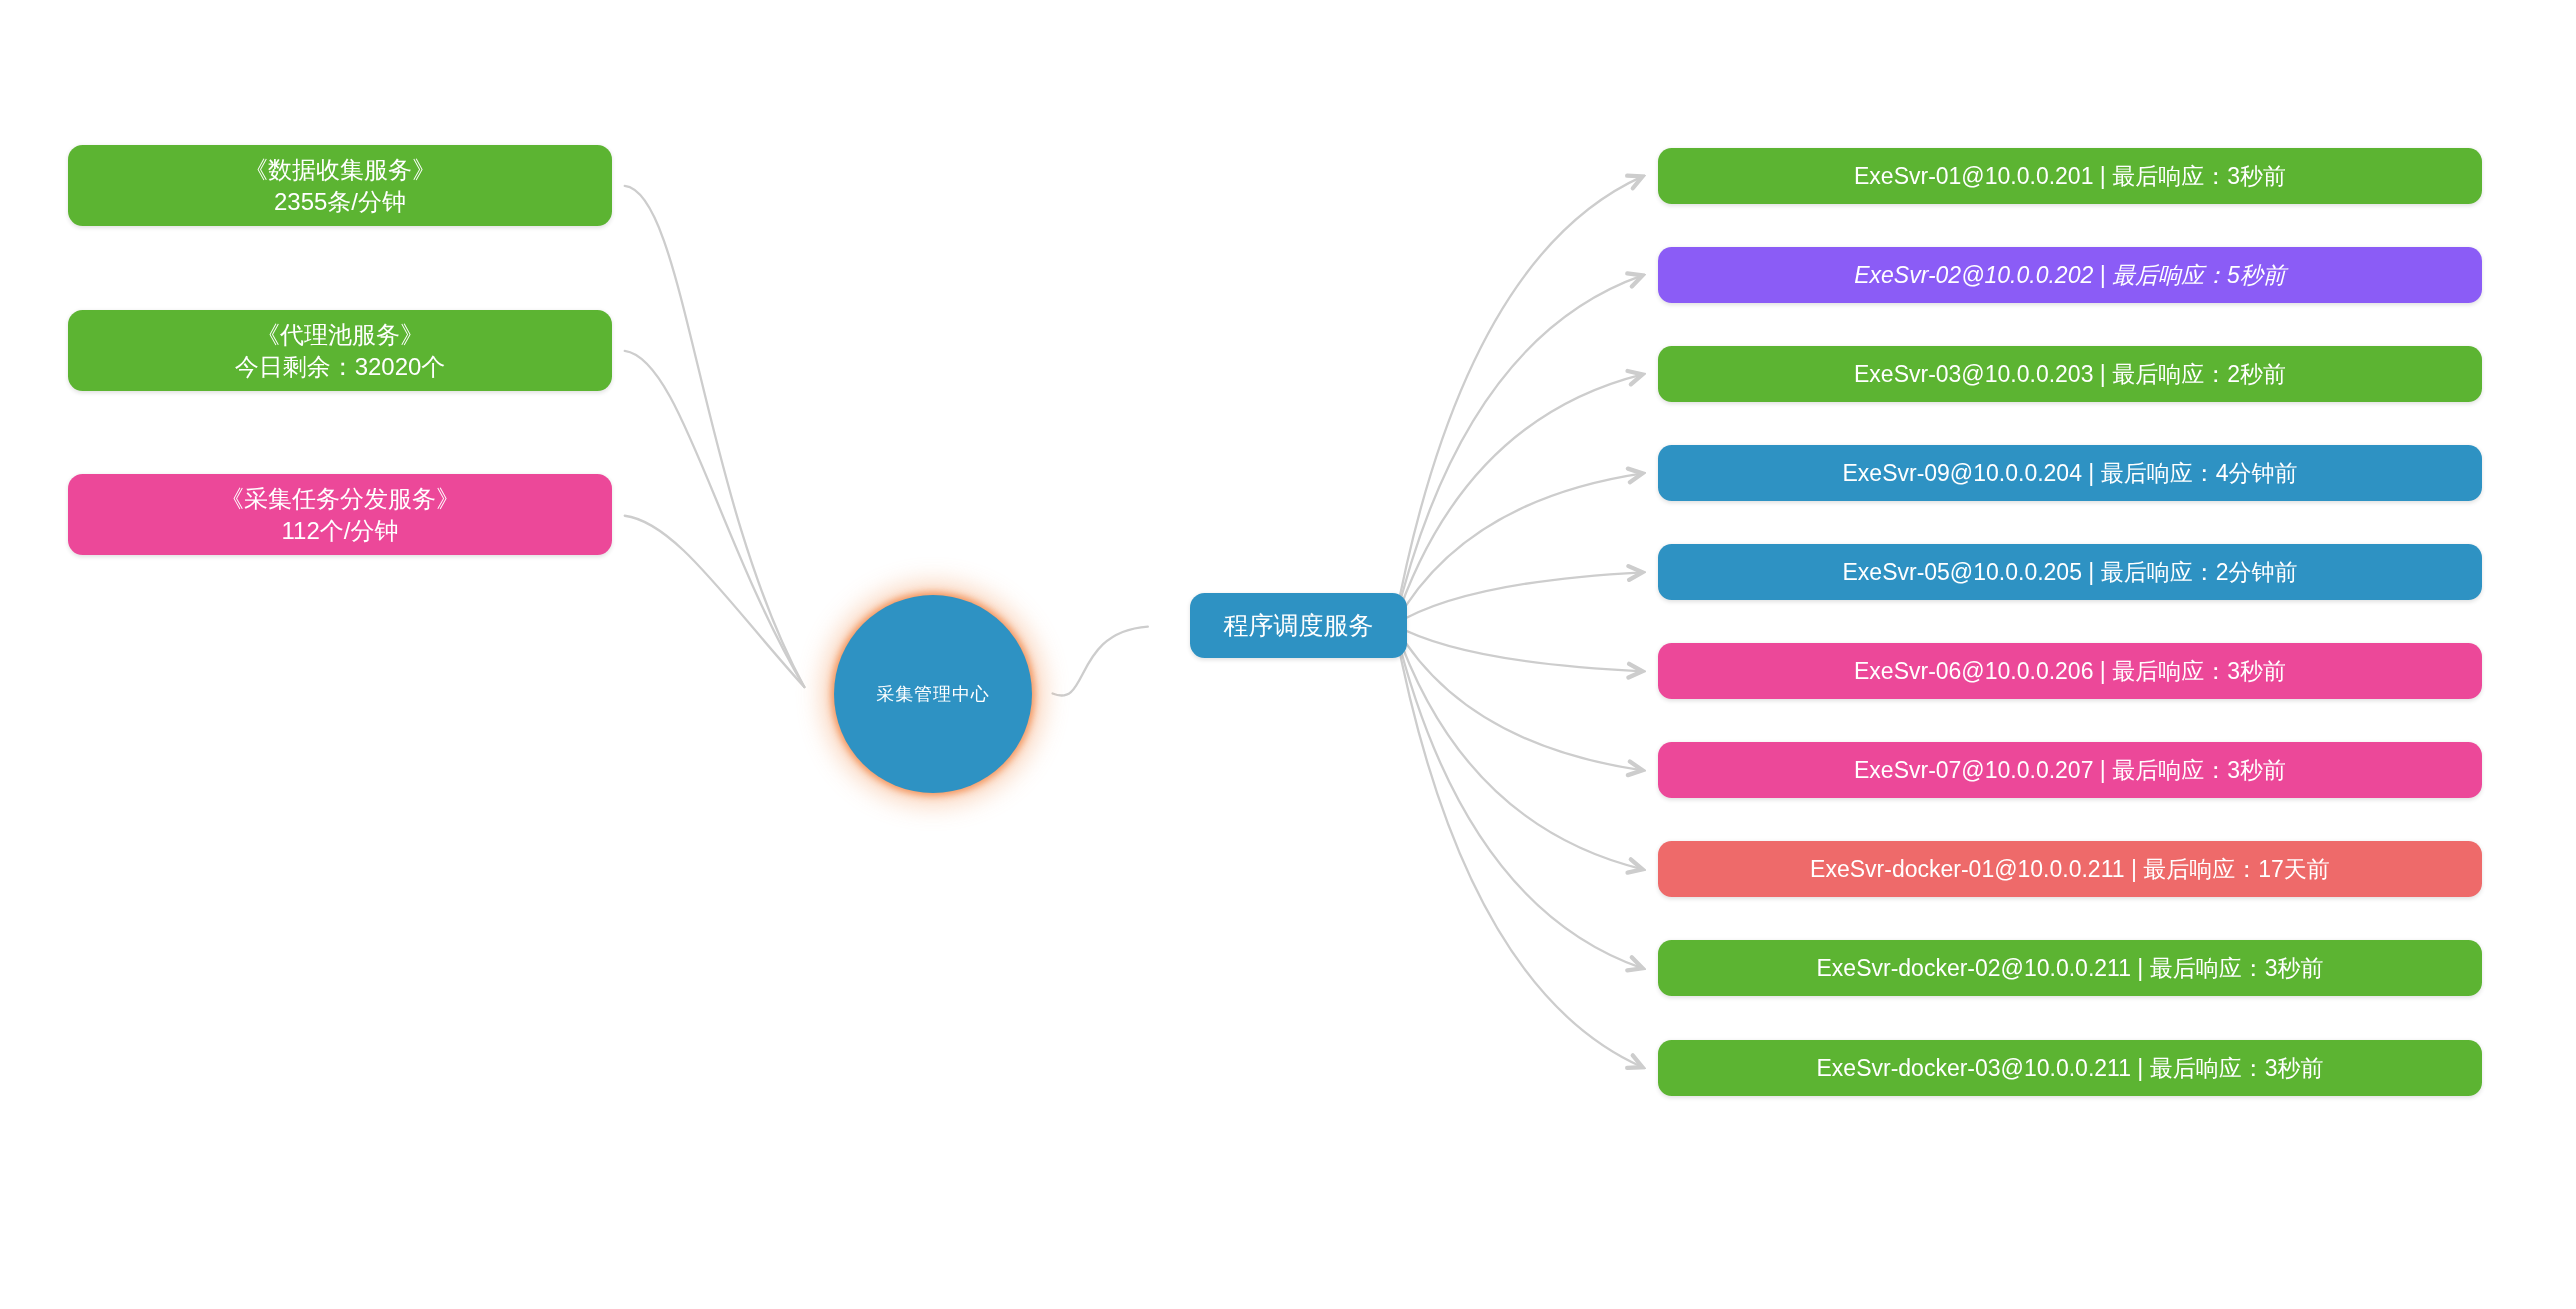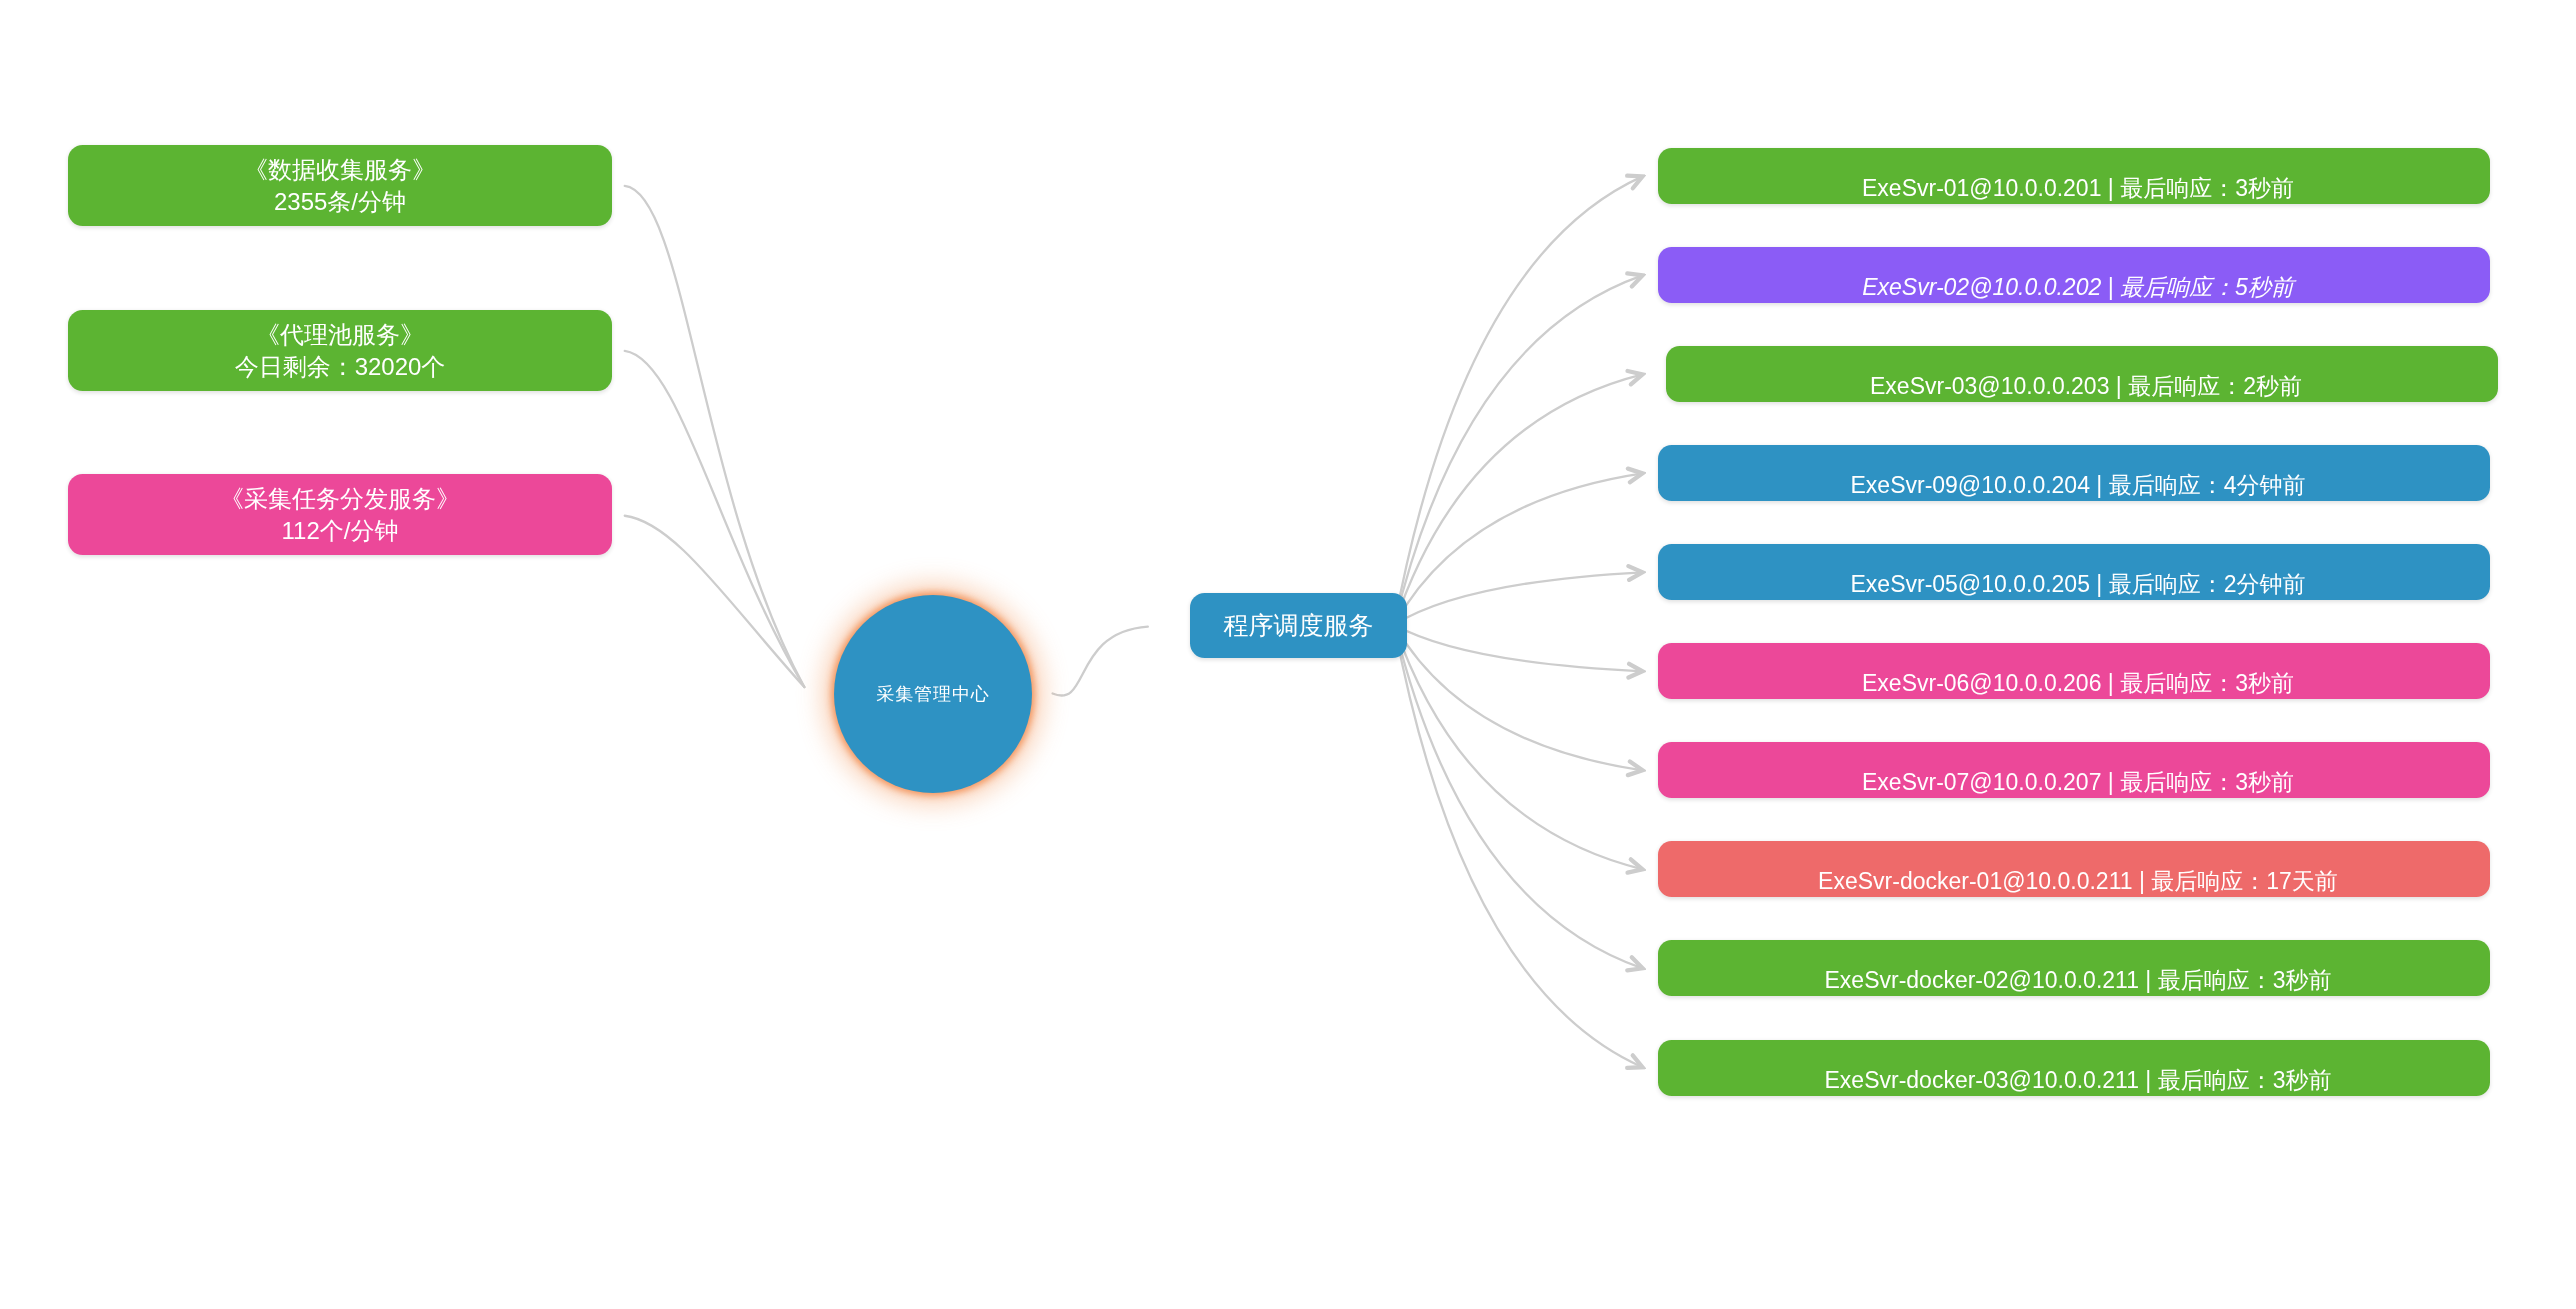--- a/index.html
+++ b/index.html
@@ -36,24 +36,23 @@
     position:absolute;left:1162px;top:593px;width:217px;height:65px;
     border-radius:14.7px;color:#fff;font-size:25px;
     display:flex;align-items:center;justify-content:center;
     box-shadow:0 1.8px 4.6px rgba(0,0,0,0.12);
   }
 
   
   .srv{
     position:absolute;left:1658px;width:824px;height:56px;
     border-radius:13.7px;color:#fff;font-size:23px;
-    display:flex;align-items:flex-end;justify-content:center;
+    display:flex;align-items:center;justify-content:center;
     box-shadow:0 1.8px 4.6px rgba(0,0,0,0.12);
     white-space:nowrap;
-    padding-left:8px;
   }
 </style>
 </head>
 <body>
 
 <div class="canvas">
 
   <svg class="links" width="2576" height="1310" viewBox="0 0 2812 1430">
     <defs>
       <marker id="arrowhead" viewBox="0 0 12 12" refX="10" refY="6" markerWidth="9" markerHeight="9" orient="auto">
@@ -101,21 +100,21 @@
     <span>程序调度服务</span>
   </div>
 
   <div id="server-list">
       <div class="srv" style="top: 148px; background: rgb(92, 180, 50);">
     <span>ExeSvr-01@10.0.0.201 | 最后响应：3秒前</span>
   </div>
       <div class="srv" style="top: 247px; background: #8b5cf6; font-style: italic;">
     <span>ExeSvr-02@10.0.0.202 | 最后响应：5秒前</span>
   </div>
-      <div class="srv" style="top: 346px; background: rgb(92, 180, 50); margin-left: 8px;">
+      <div class="srv" style="top: 346px; background: rgb(92, 180, 50);">
     <span>ExeSvr-03@10.0.0.203 | 最后响应：2秒前</span>
   </div>
       <div class="srv" style="top: 445px; background: rgb(46, 146, 195);">
     <span>ExeSvr-09@10.0.0.204 | 最后响应：4分钟前</span>
   </div>
       <div class="srv" style="top: 544px; background: rgb(46, 146, 195);">
     <span>ExeSvr-05@10.0.0.205 | 最后响应：2分钟前</span>
   </div>
       <div class="srv" style="top: 643px; background: #ec4899;">
     <span>ExeSvr-06@10.0.0.206 | 最后响应：3秒前</span>

